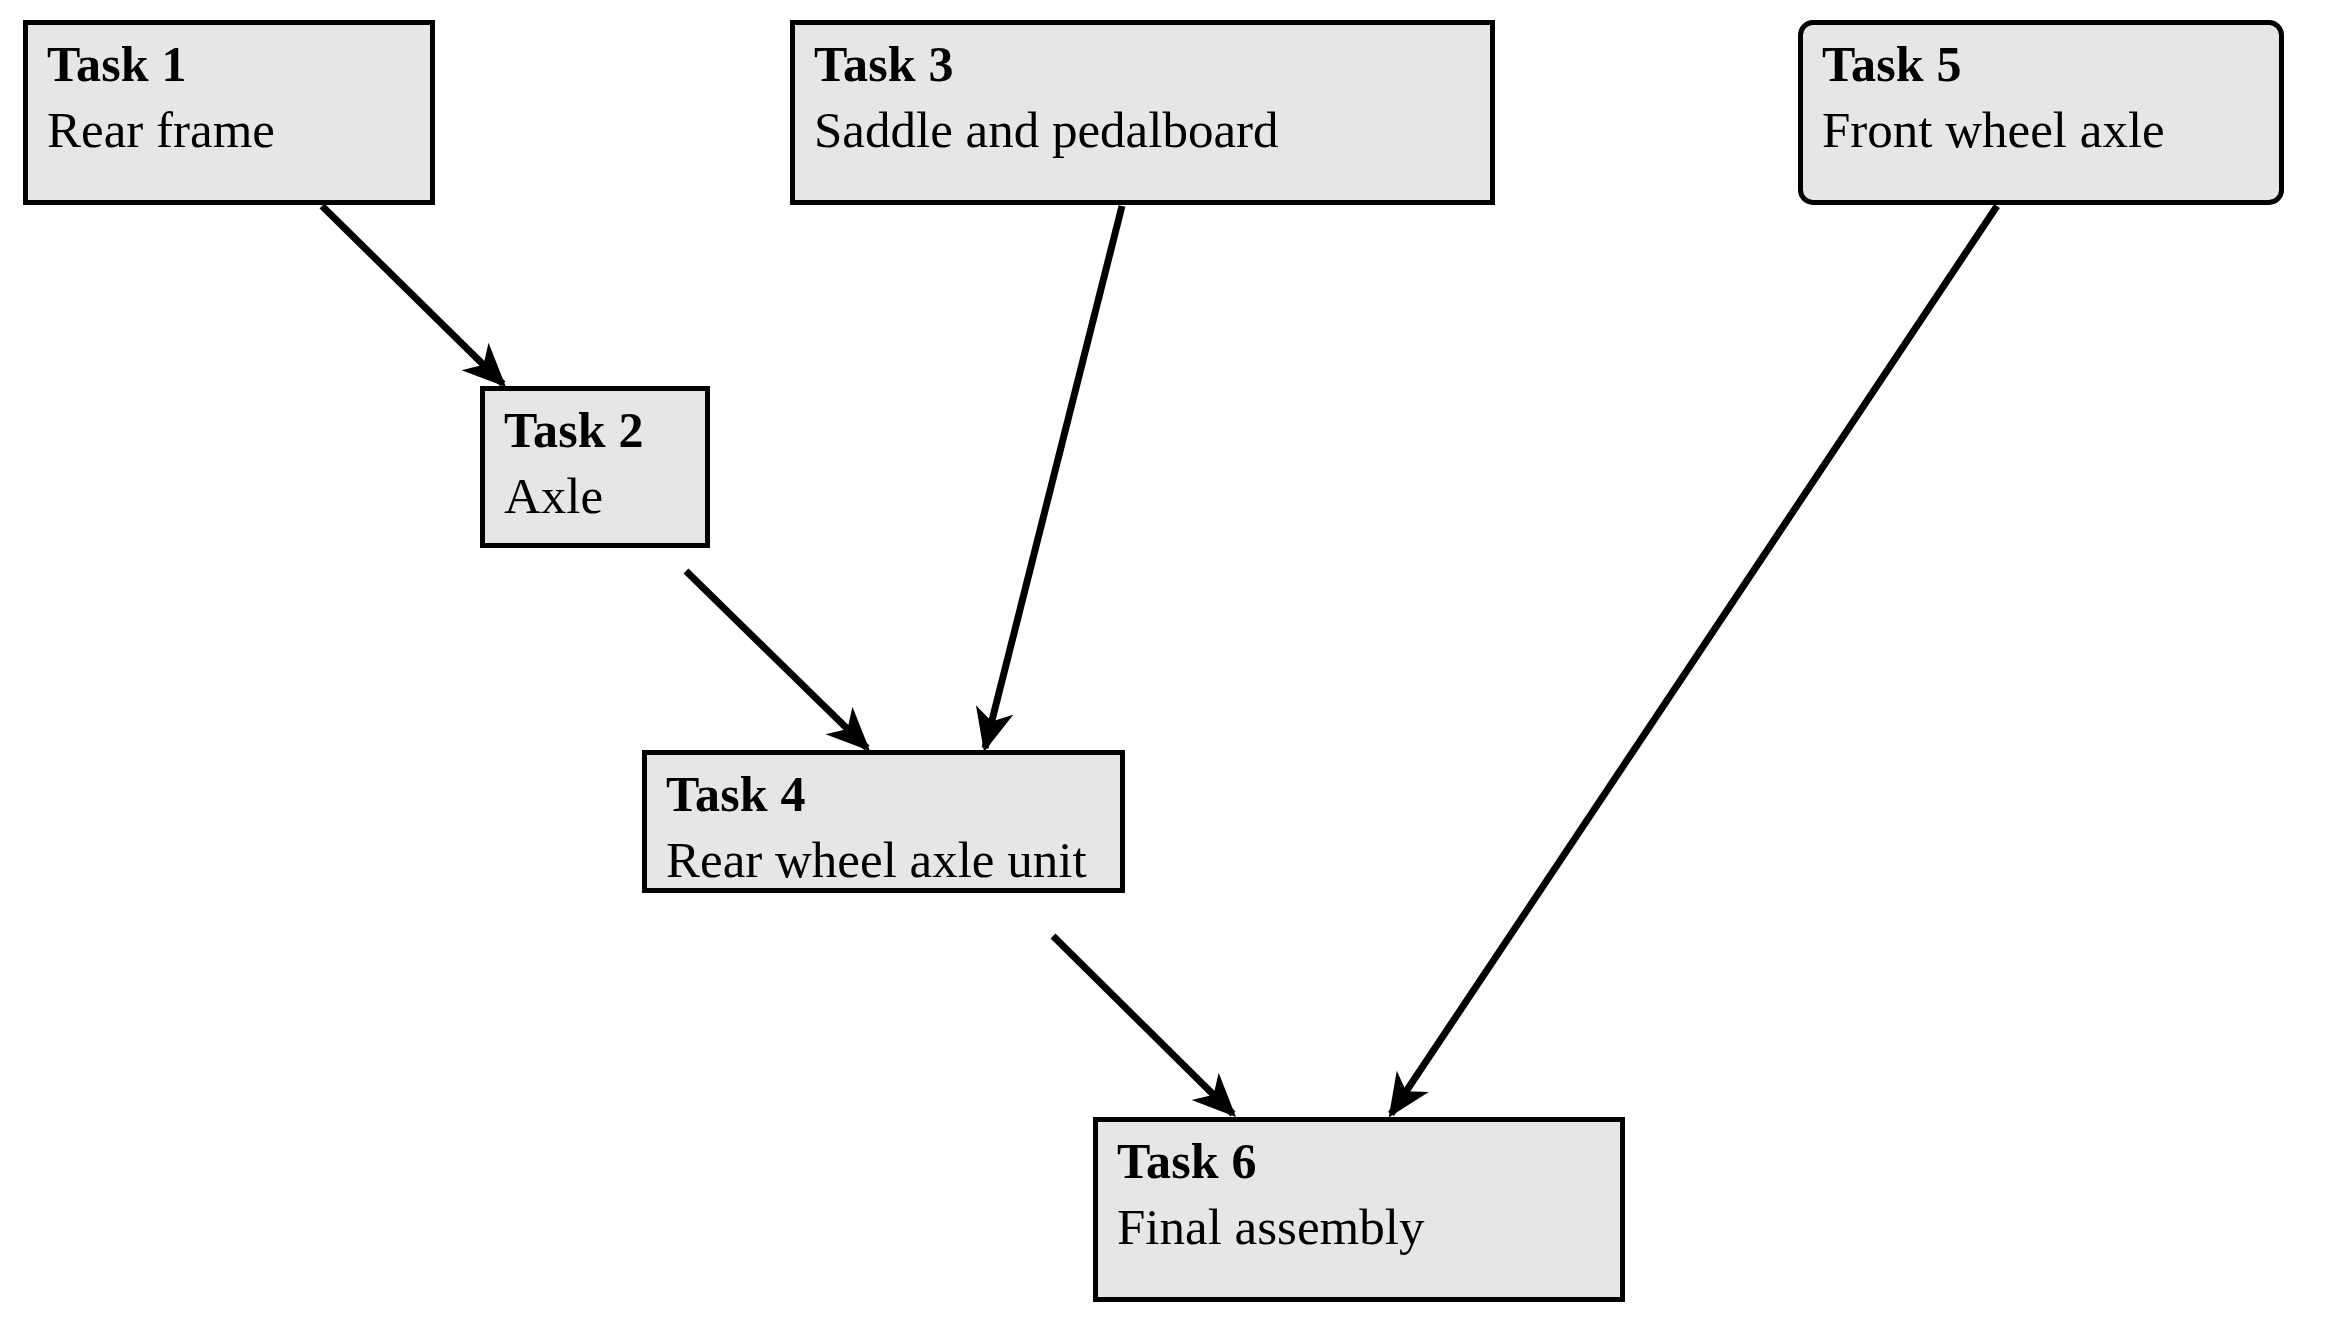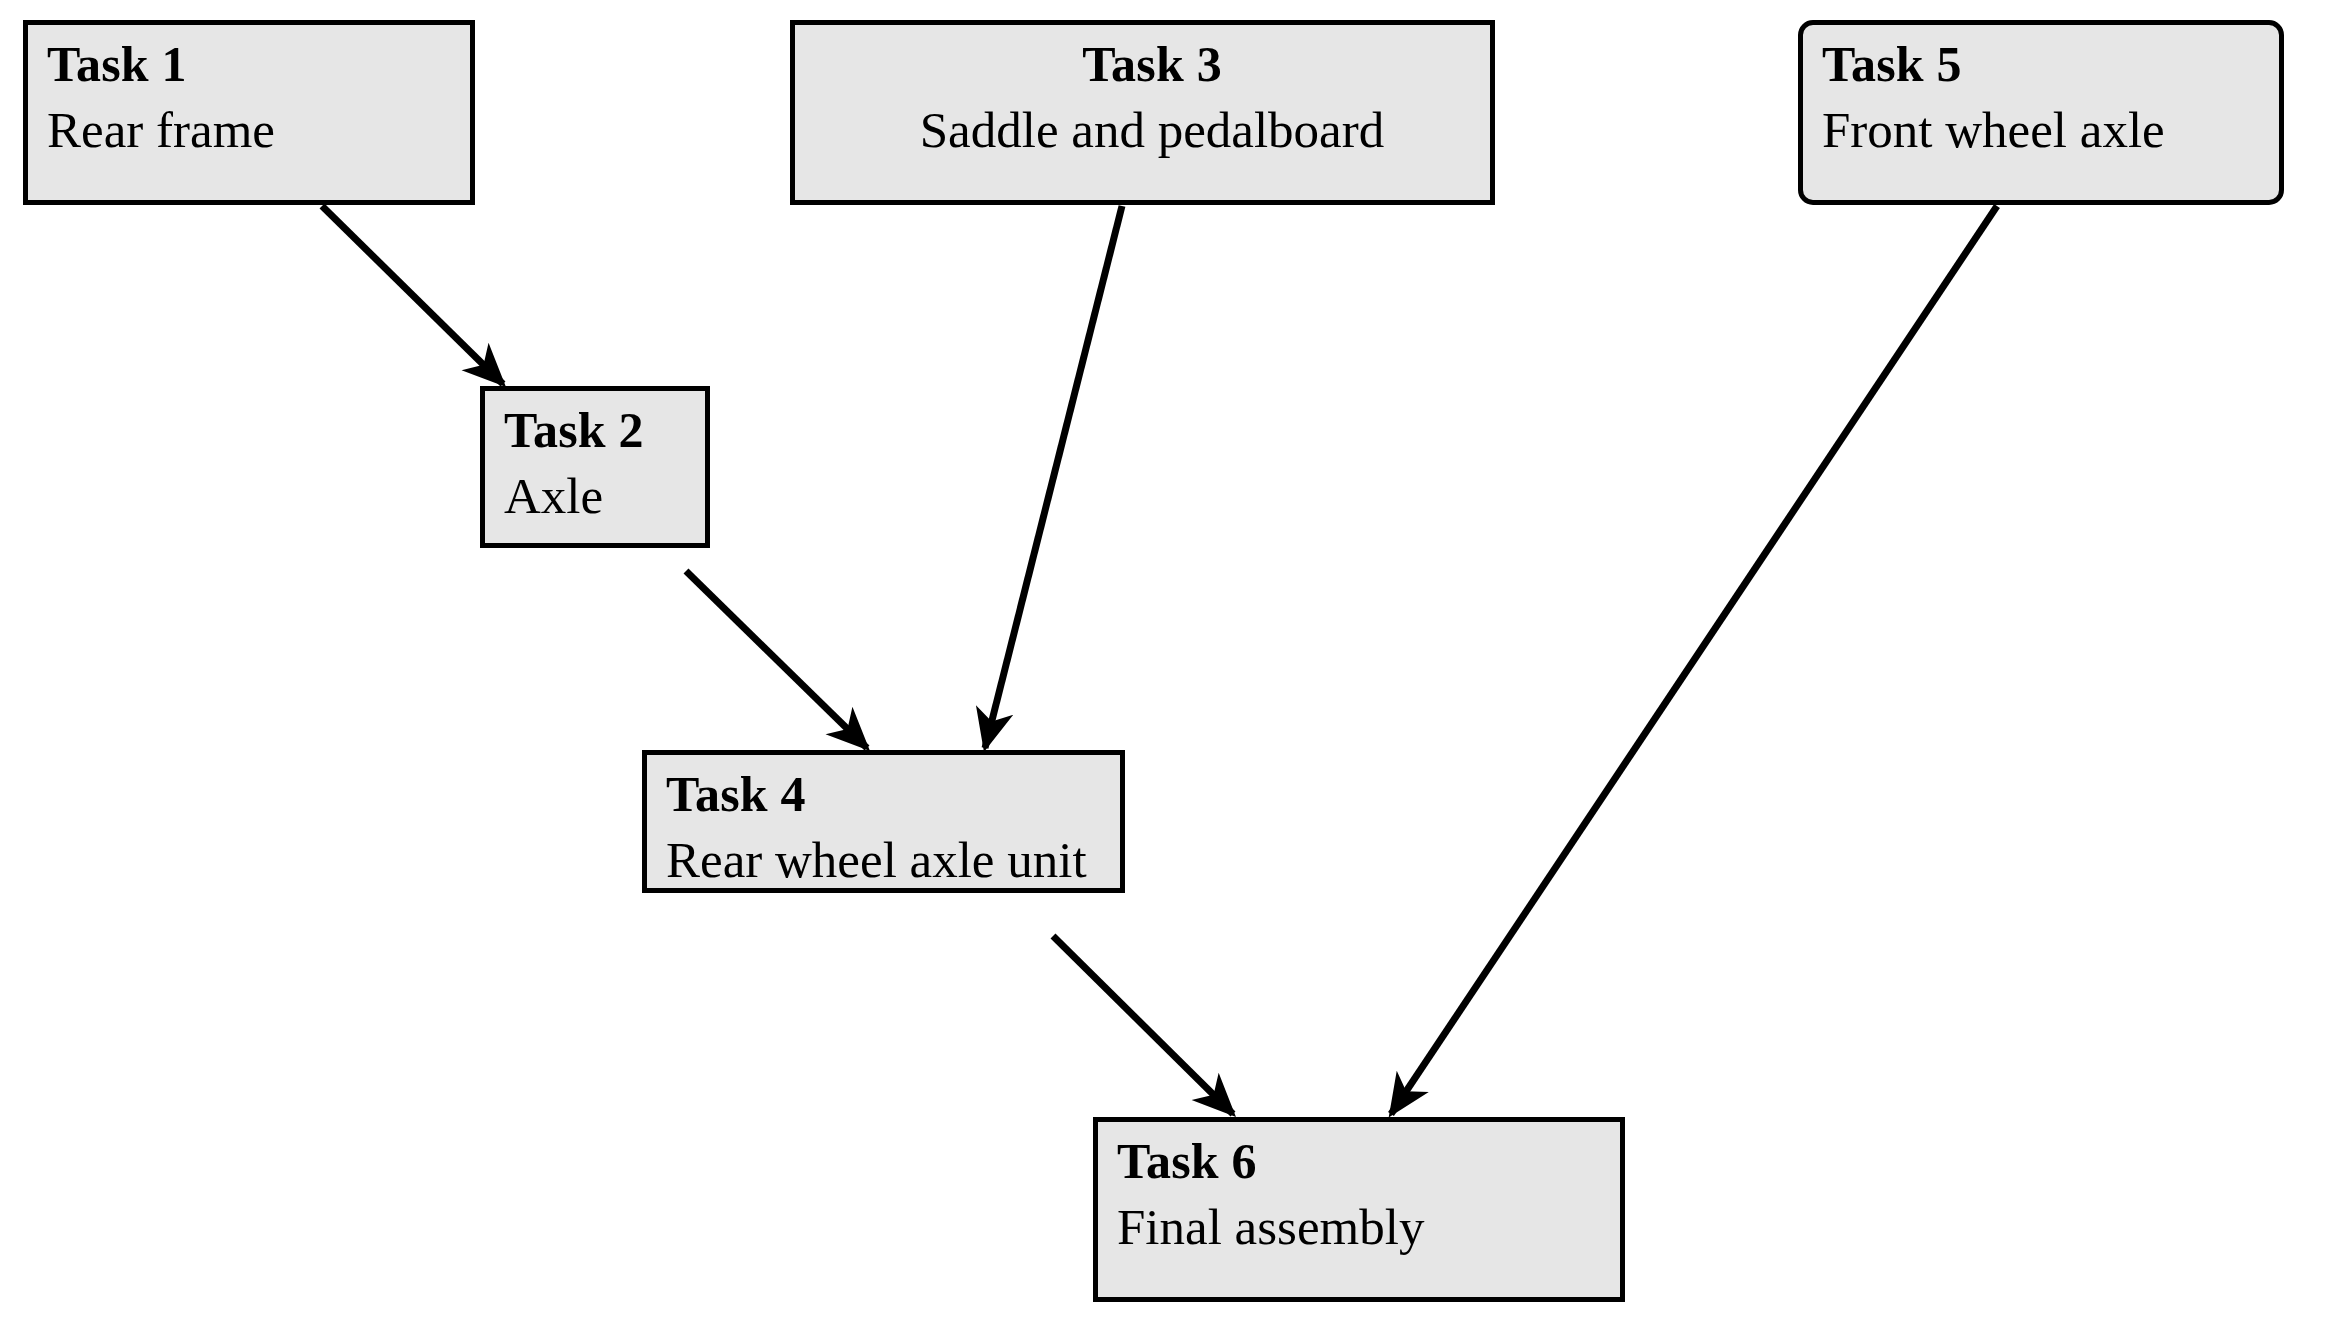--- a/index.html
+++ b/index.html
@@ -63,31 +63,31 @@
     </defs>
     <g id="edges-group">
         <line x1="322" y1="206" x2="503" y2="384" stroke="#000000" stroke-width="7" marker-end="url(#arrowhead)"></line>
         <line x1="686" y1="571" x2="867" y2="748" stroke="#000000" stroke-width="7" marker-end="url(#arrowhead)"></line>
         <line x1="1122" y1="206" x2="985" y2="748" stroke="#000000" stroke-width="7" marker-end="url(#arrowhead)"></line>
         <line x1="1053" y1="936" x2="1233" y2="1114" stroke="#000000" stroke-width="7" marker-end="url(#arrowhead)"></line>
         <line x1="1997" y1="206" x2="1391" y2="1114" stroke="#000000" stroke-width="7" marker-end="url(#arrowhead)"></line>
       </g>
   </svg>
 
-  <div class="task-node" style="left: 23px; top: 20px; width: 452px; height: 185px; background: rgb(230, 230, 230); border-color: rgb(0, 0, 0); border-width: 5px;">
+  <div class="task-node" style="left: 23px; top: 20px; width: 412px; height: 185px; background: rgb(230, 230, 230); border-color: rgb(0, 0, 0); border-width: 5px;">
     <span class="task-title">Task 1</span>
     <span class="task-desc">Rear frame</span>
   </div>
 
   <div class="task-node" style="left: 480px; top: 386px; width: 230px; height: 162px; background: rgb(230, 230, 230); border-color: rgb(0, 0, 0); border-width: 5px;">
     <span class="task-title">Task 2</span>
     <span class="task-desc">Axle</span>
   </div>
 
-  <div class="task-node" style="left: 790px; top: 20px; width: 705px; height: 185px; background: rgb(230, 230, 230); border-color: rgb(0, 0, 0); border-width: 5px; text-align: center;">
+  <div class="task-node" style="left: 790px; top: 20px; width: 705px; height: 185px; background: rgb(230, 230, 230); border-color: rgb(0, 0, 0); border-width: 5px;">
     <span class="task-title">Task 3</span>
     <span class="task-desc">Saddle and pedalboard</span>
   </div>
 
   <div class="task-node" style="left: 642px; top: 750px; width: 483px; height: 143px; background: rgb(230, 230, 230); border-color: rgb(0, 0, 0); border-width: 5px;">
     <span class="task-title">Task 4</span>
     <span class="task-desc">Rear wheel axle unit</span>
   </div>
 
   <div class="task-node" style="left: 1798px; top: 20px; width: 486px; height: 185px; background: rgb(230, 230, 230); border-color: rgb(0, 0, 0); border-width: 5px; border-radius: 15px;">

